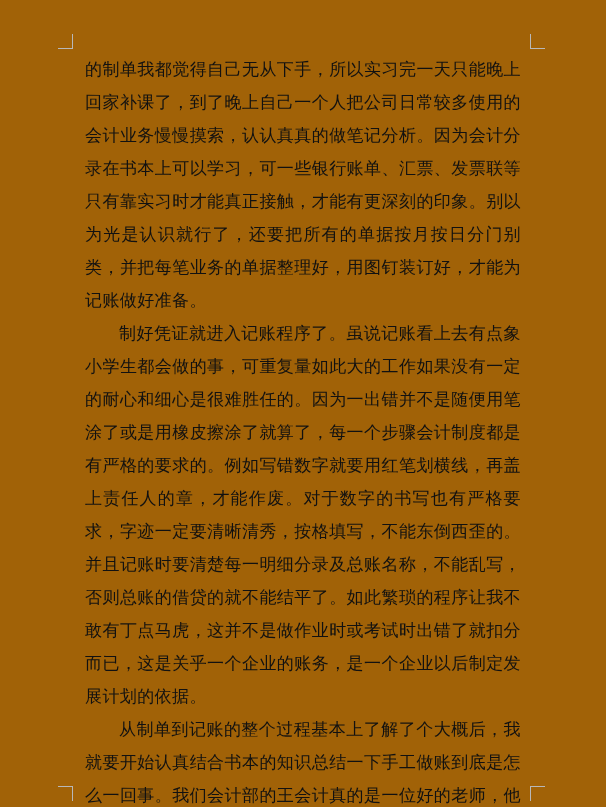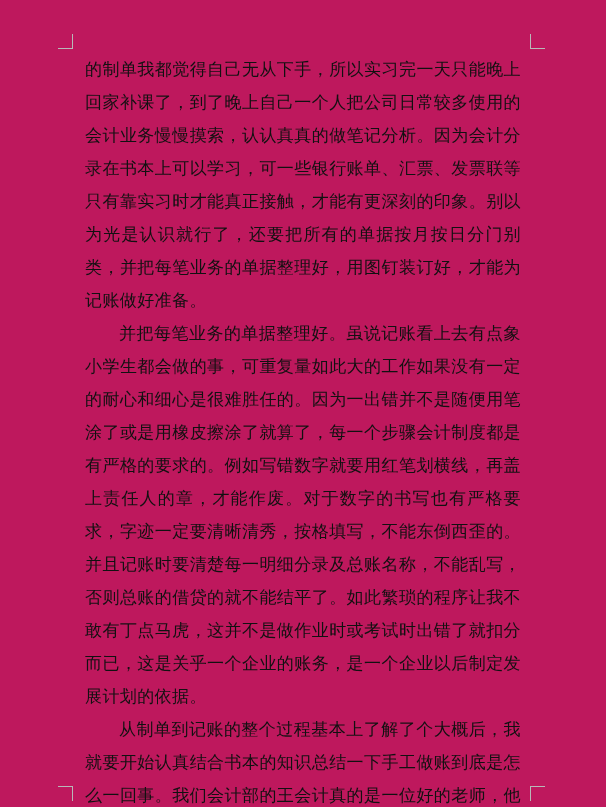--- a/index.html
+++ b/index.html
@@ -10,21 +10,21 @@
       width: 606px;
       height: 807px;
       background: #ffffff;
       position: relative;
       overflow: hidden;
       font-family: "Liberation Serif", "DejaVu Serif", serif;
     }
     .page {
       position: absolute;
       inset: 0;
-      background: #be185d;
+      background: #a16207;
     }
     .text-area {
       position: absolute;
       left: 85px;
       top: 53px;
       width: 436px;
     }
     .text-area p {
       margin: 0;
       padding: 0;
@@ -74,17 +74,17 @@
 
 <div class="page">
 
   <div class="crop tl"></div>
   <div class="crop tr"></div>
   <div class="crop bl"></div>
   <div class="crop br"></div>
 
   <div class="text-area">
     <p>的制单我都觉得自己无从下手，所以实习完一天只能晚上回家补课了，到了晚上自己一个人把公司日常较多使用的会计业务慢慢摸索，认认真真的做笔记分析。因为会计分录在书本上可以学习，可一些银行账单、汇票、发票联等只有靠实习时才能真正接触，才能有更深刻的印象。别以为光是认识就行了，还要把所有的单据按月按日分门别类，并把每笔业务的单据整理好，用图钉装订好，才能为记账做好准备。</p>
-    <p class="indent">并把每笔业务的单据整理好。虽说记账看上去有点象小学生都会做的事，可重复量如此大的工作如果没有一定的耐心和细心是很难胜任的。因为一出错并不是随便用笔涂了或是用橡皮擦涂了就算了，每一个步骤会计制度都是有严格的要求的。例如写错数字就要用红笔划横线，再盖上责任人的章，才能作废。对于数字的书写也有严格要求，字迹一定要清晰清秀，按格填写，不能东倒西歪的。并且记账时要清楚每一明细分录及总账名称，不能乱写，否则总账的借贷的就不能结平了。如此繁琐的程序让我不敢有丁点马虎，这并不是做作业时或考试时出错了就扣分而已，这是关乎一个企业的账务，是一个企业以后制定发展计划的依据。</p>
+    <p class="indent">制好凭证就进入记账程序了。虽说记账看上去有点象小学生都会做的事，可重复量如此大的工作如果没有一定的耐心和细心是很难胜任的。因为一出错并不是随便用笔涂了或是用橡皮擦涂了就算了，每一个步骤会计制度都是有严格的要求的。例如写错数字就要用红笔划横线，再盖上责任人的章，才能作废。对于数字的书写也有严格要求，字迹一定要清晰清秀，按格填写，不能东倒西歪的。并且记账时要清楚每一明细分录及总账名称，不能乱写，否则总账的借贷的就不能结平了。如此繁琐的程序让我不敢有丁点马虎，这并不是做作业时或考试时出错了就扣分而已，这是关乎一个企业的账务，是一个企业以后制定发展计划的依据。</p>
     <p class="indent">从制单到记账的整个过程基本上了解了个大概后，我就要开始认真结合书本的知识总结一下手工做账到底是怎么一回事。我们会计部的王会计真的是一位好的老师，他很有耐心的跟我讲解每一种银行账单的样式和填写方式以及</p>
   </div>
 
 </div>
 
 </body></html>

